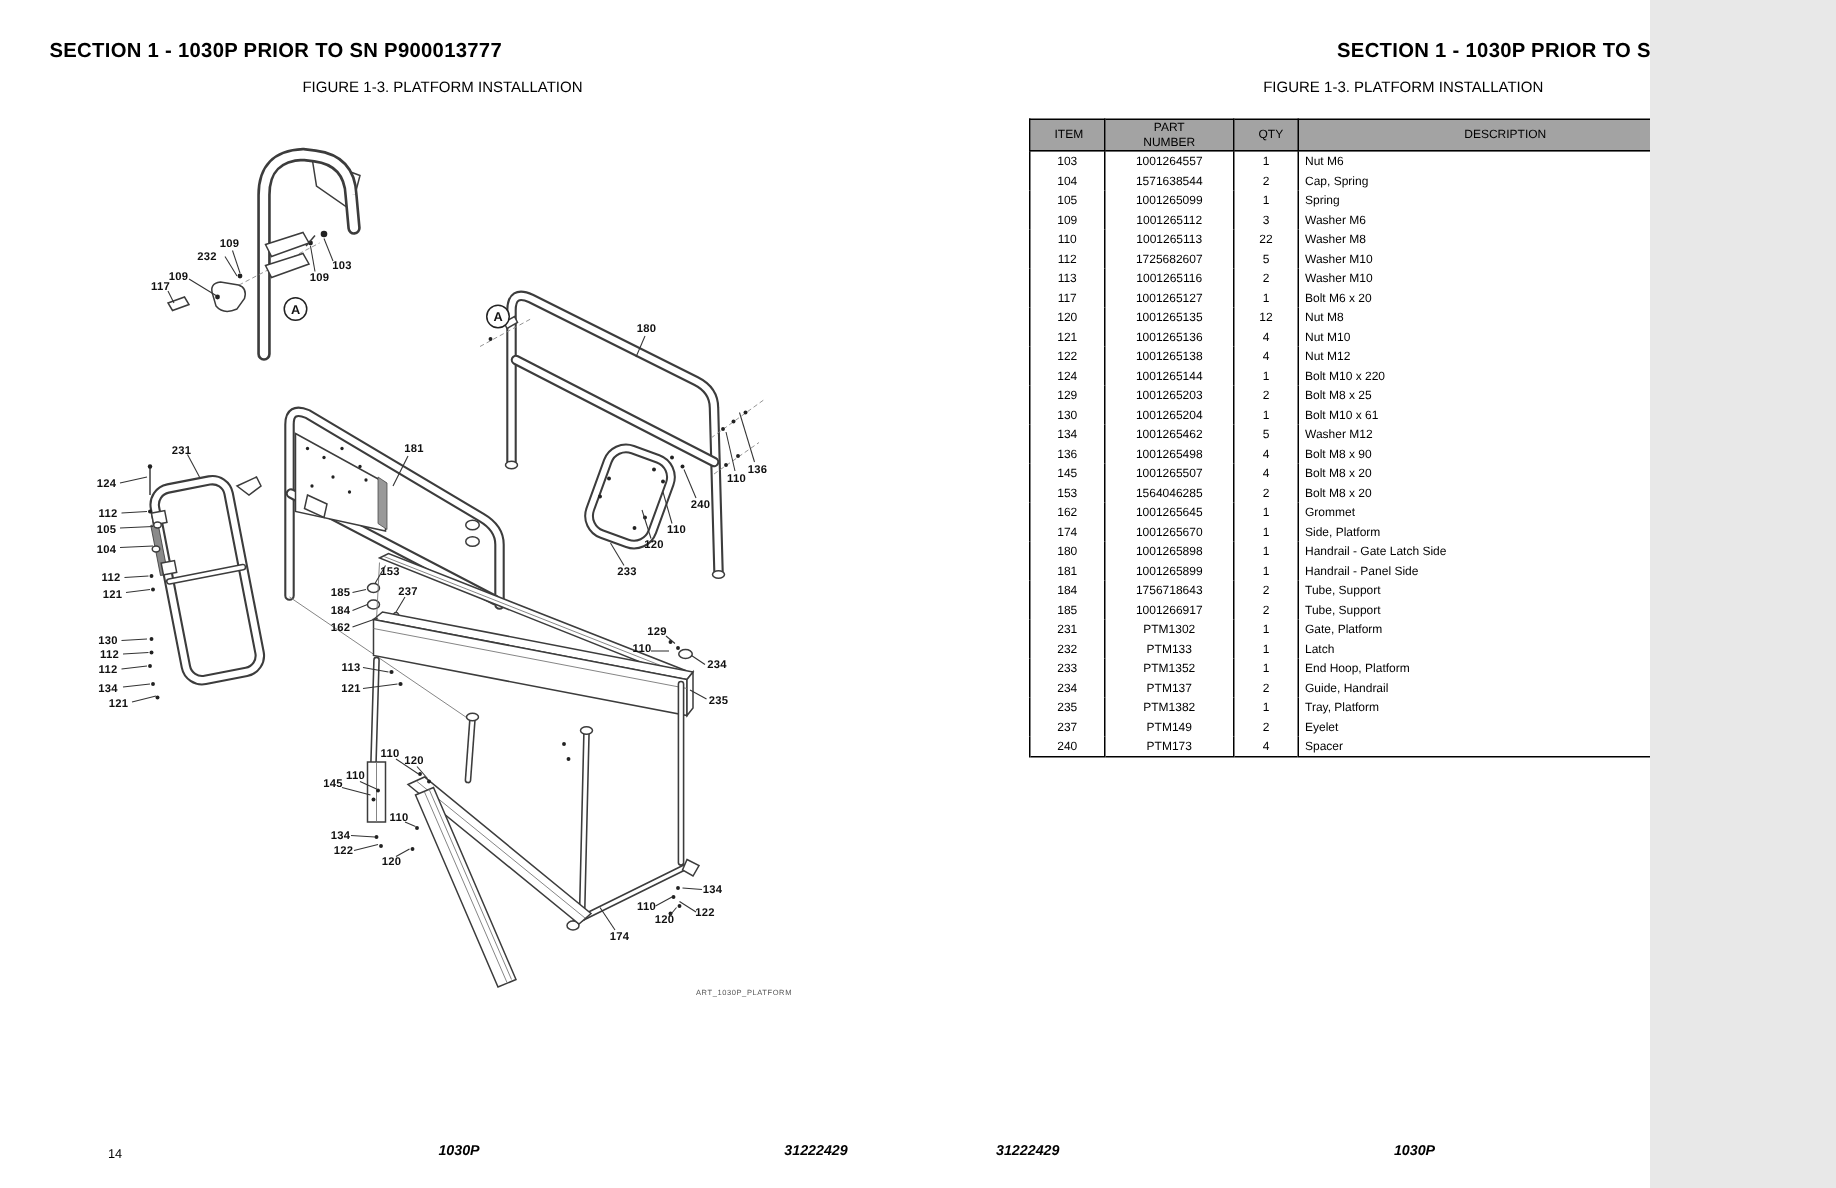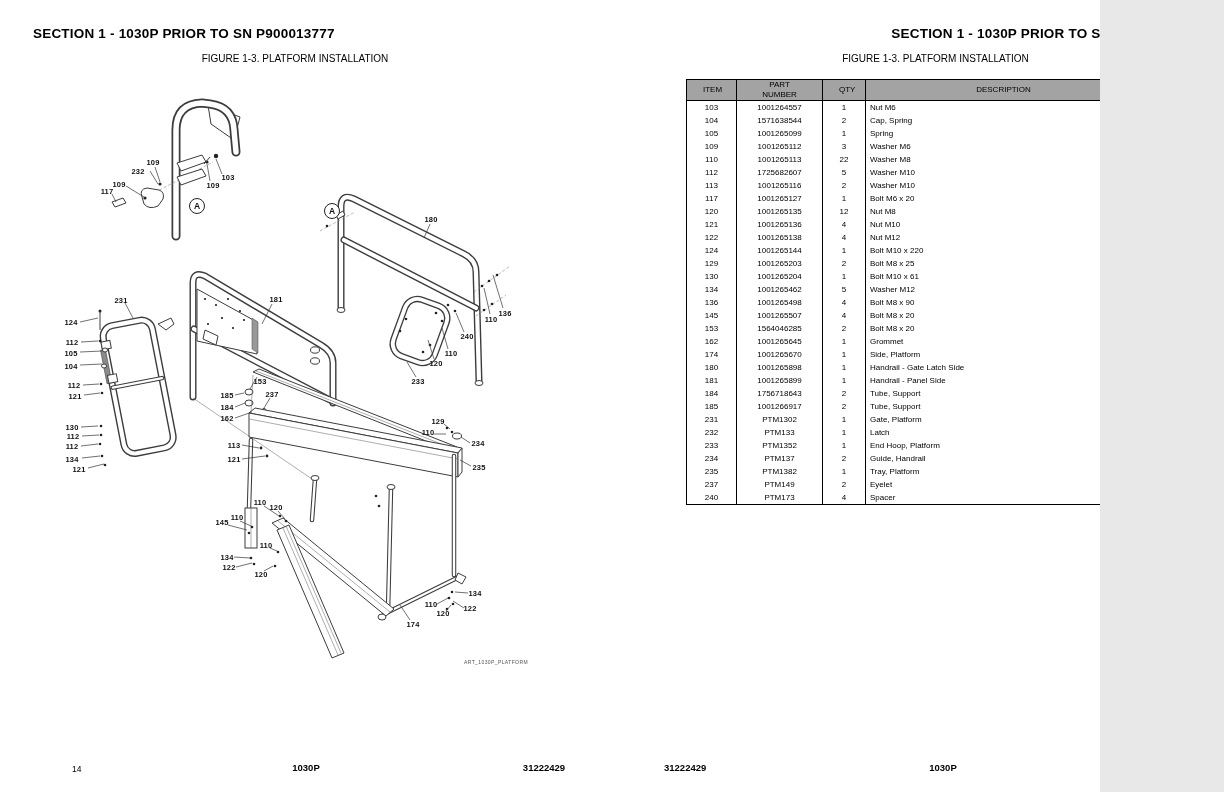--- a/index.html
+++ b/index.html
@@ -3,21 +3,21 @@
 <meta charset="utf-8">
 <style>
   html,body{margin:0;padding:0;background:#e8e8e8;}
   .sheet{
     position:relative;width:1100px;height:792px;background:#ffffff;
     font-family:"Liberation Sans", sans-serif;color:#000;overflow:hidden;
   }
   .abs{position:absolute;}
   .section-header{font-size:13.5px;font-weight:bold;letter-spacing:.2px;white-space:nowrap;}
   .figure-title{font-size:10px;font-weight:normal;text-align:center;white-space:nowrap;}
-  .footer-text{font-size:9.5px;font-weight:bold;text-align:center;white-space:nowrap;}
+  .footer-text{font-size:9.5px;font-weight:bold;text-align:center;white-space:nowrap;font-style:italic;}
   .footer-page{font-size:8.5px;font-weight:normal;}
   
   .parts-table{border-collapse:collapse;table-layout:fixed;width:499px;
     font-size:8px;line-height:10px;}
   .parts-table,.parts-table th,.parts-table td{border-color:#000;}
   .parts-table{border:1.4px solid #000;}
   .parts-table th{
     border:1px solid #000;font-size:8px;font-weight:normal;height:14px;
     padding:0 16px;text-align:center;background:#a3a3a3;}
   .parts-table td{

